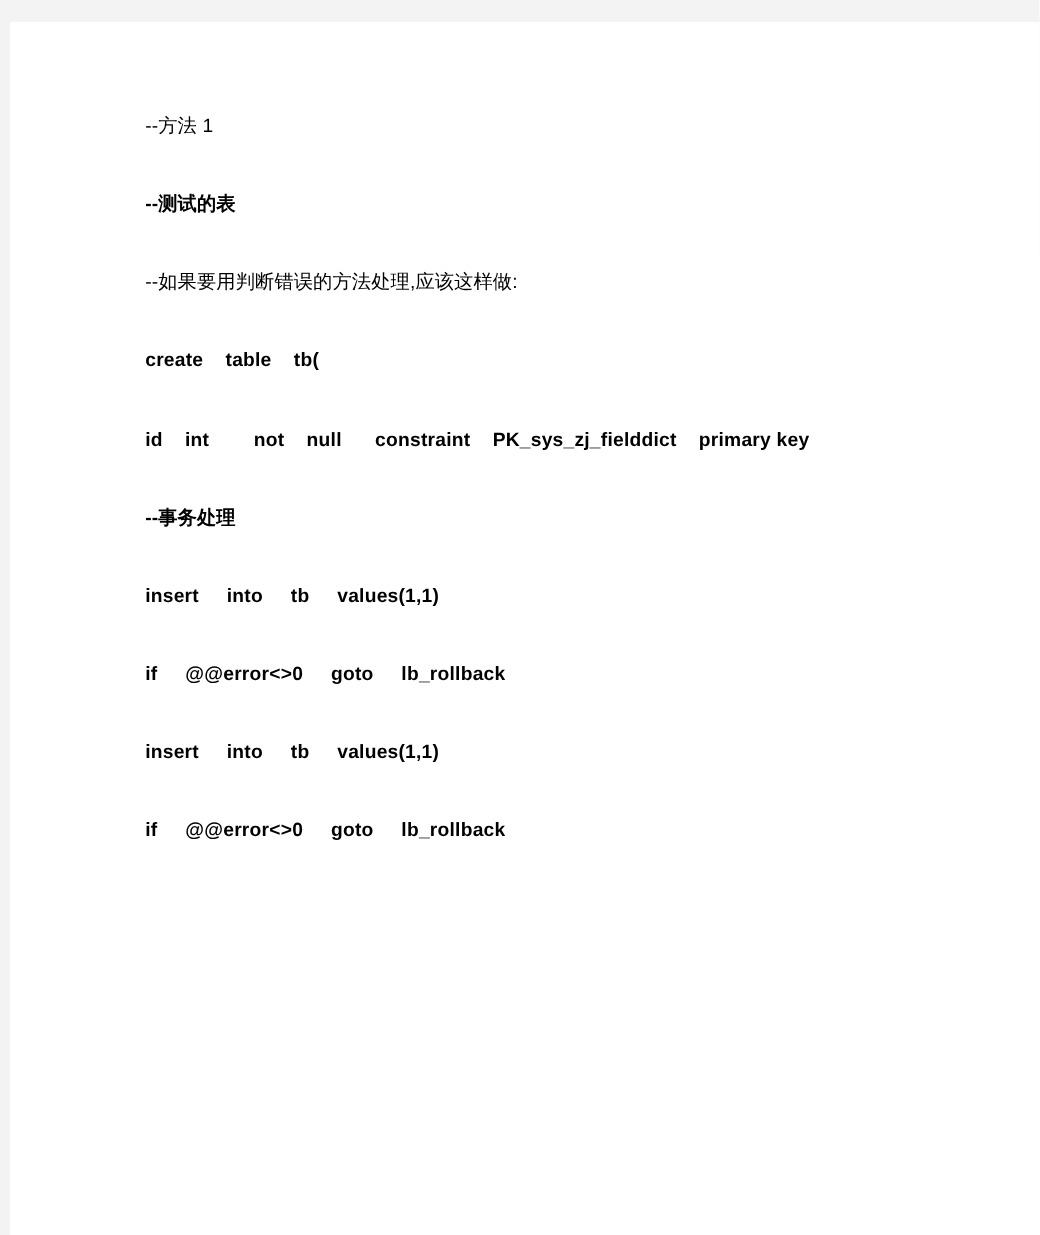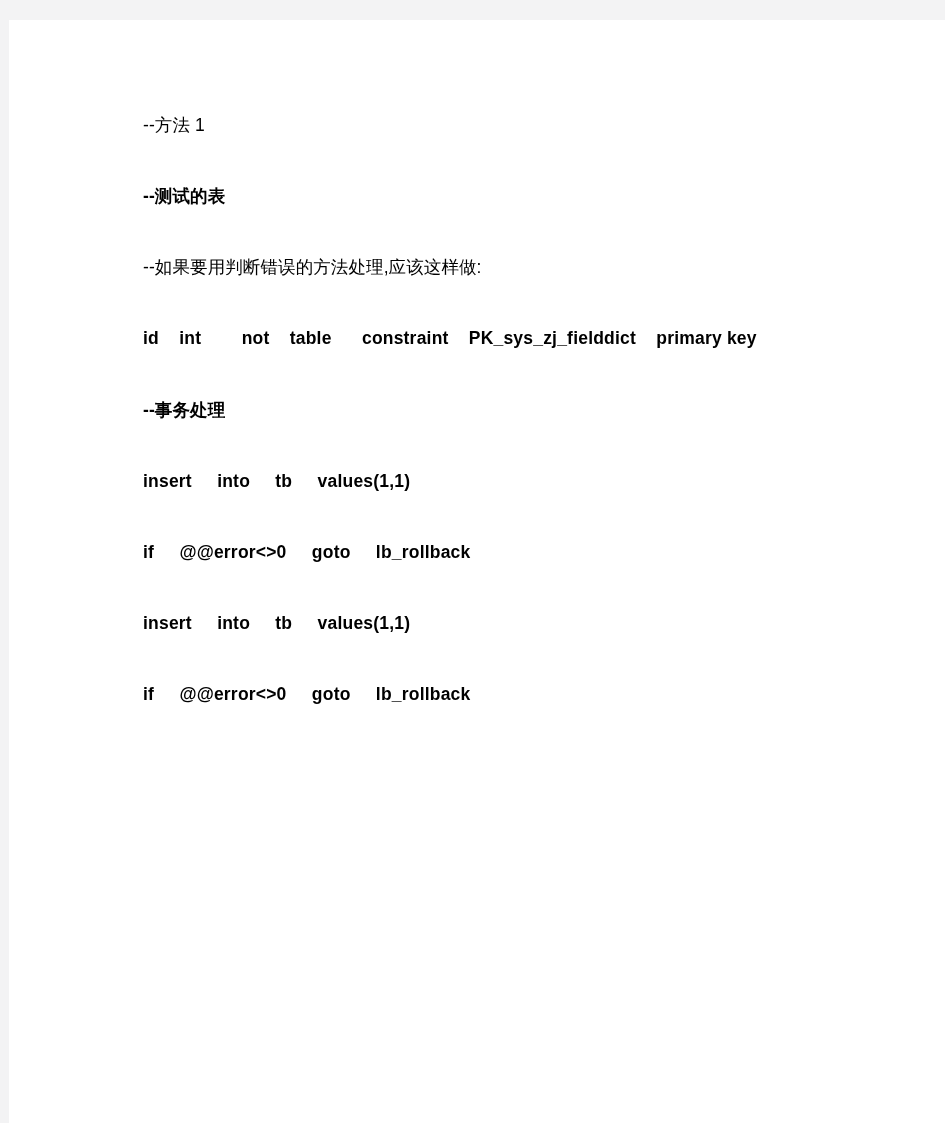--- a/index.html
+++ b/index.html
@@ -27,21 +27,21 @@
 
   
   #doc-body {
     position: absolute;
     left: 119px;
     top: 78px;
     width: 740px;
   }
 
   .para {
-    margin: 15px;
+    margin: 4px;
     padding: 0;
     color: #000000;
     font-size: 17.5px;
     line-height: 1.38;
     letter-spacing: 0.1px;
     white-space: pre-wrap;
     word-wrap: break-word;
     margin-bottom: 47px;
   }
   .para:last-child { margin-bottom: 0; }
@@ -63,22 +63,23 @@
   <div id="doc-page">
 
     <div id="doc-body">
 
       <p class="para normal">--方法 1</p>
 
       <p class="para bold">--测试的表</p>
 
       <p class="para normal">--如果要用判断错误的方法处理,应该这样做:</p>
 
+      <p class="para code">create    table    tb(</p>
 
-      <p class="para code">id    int        not    table      constraint    PK_sys_zj_fielddict    primary key</p>
+      <p class="para code">id    int        not    null      constraint    PK_sys_zj_fielddict    primary key</p>
 
 
       <p class="para bold">--事务处理</p>
 
 
       <p class="para code">insert     into     tb     values(1,1)</p>
 
       <p class="para code">if     @@error&lt;&gt;0     goto     lb_rollback</p>
 
       <p class="para code">insert     into     tb     values(1,1)</p>

